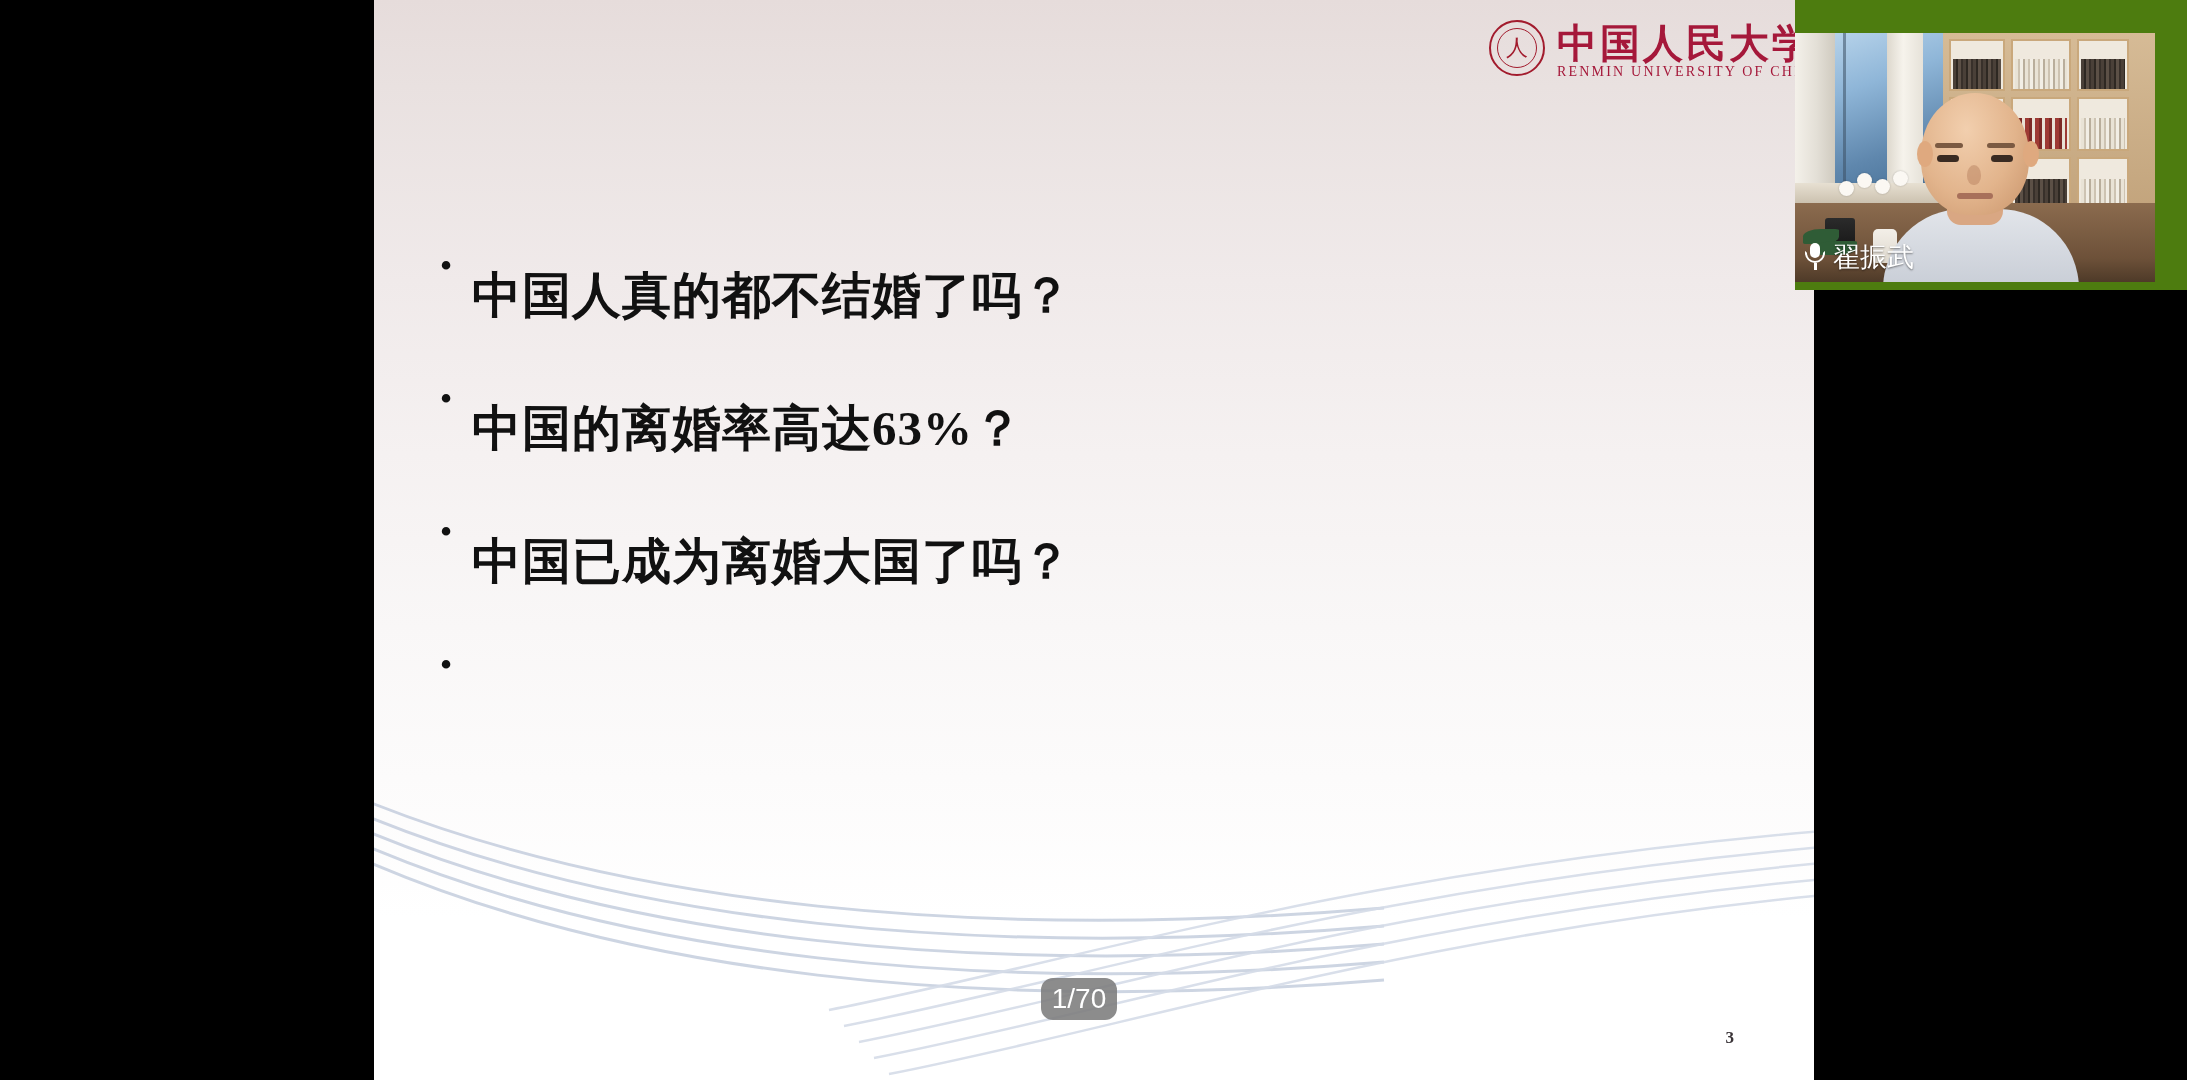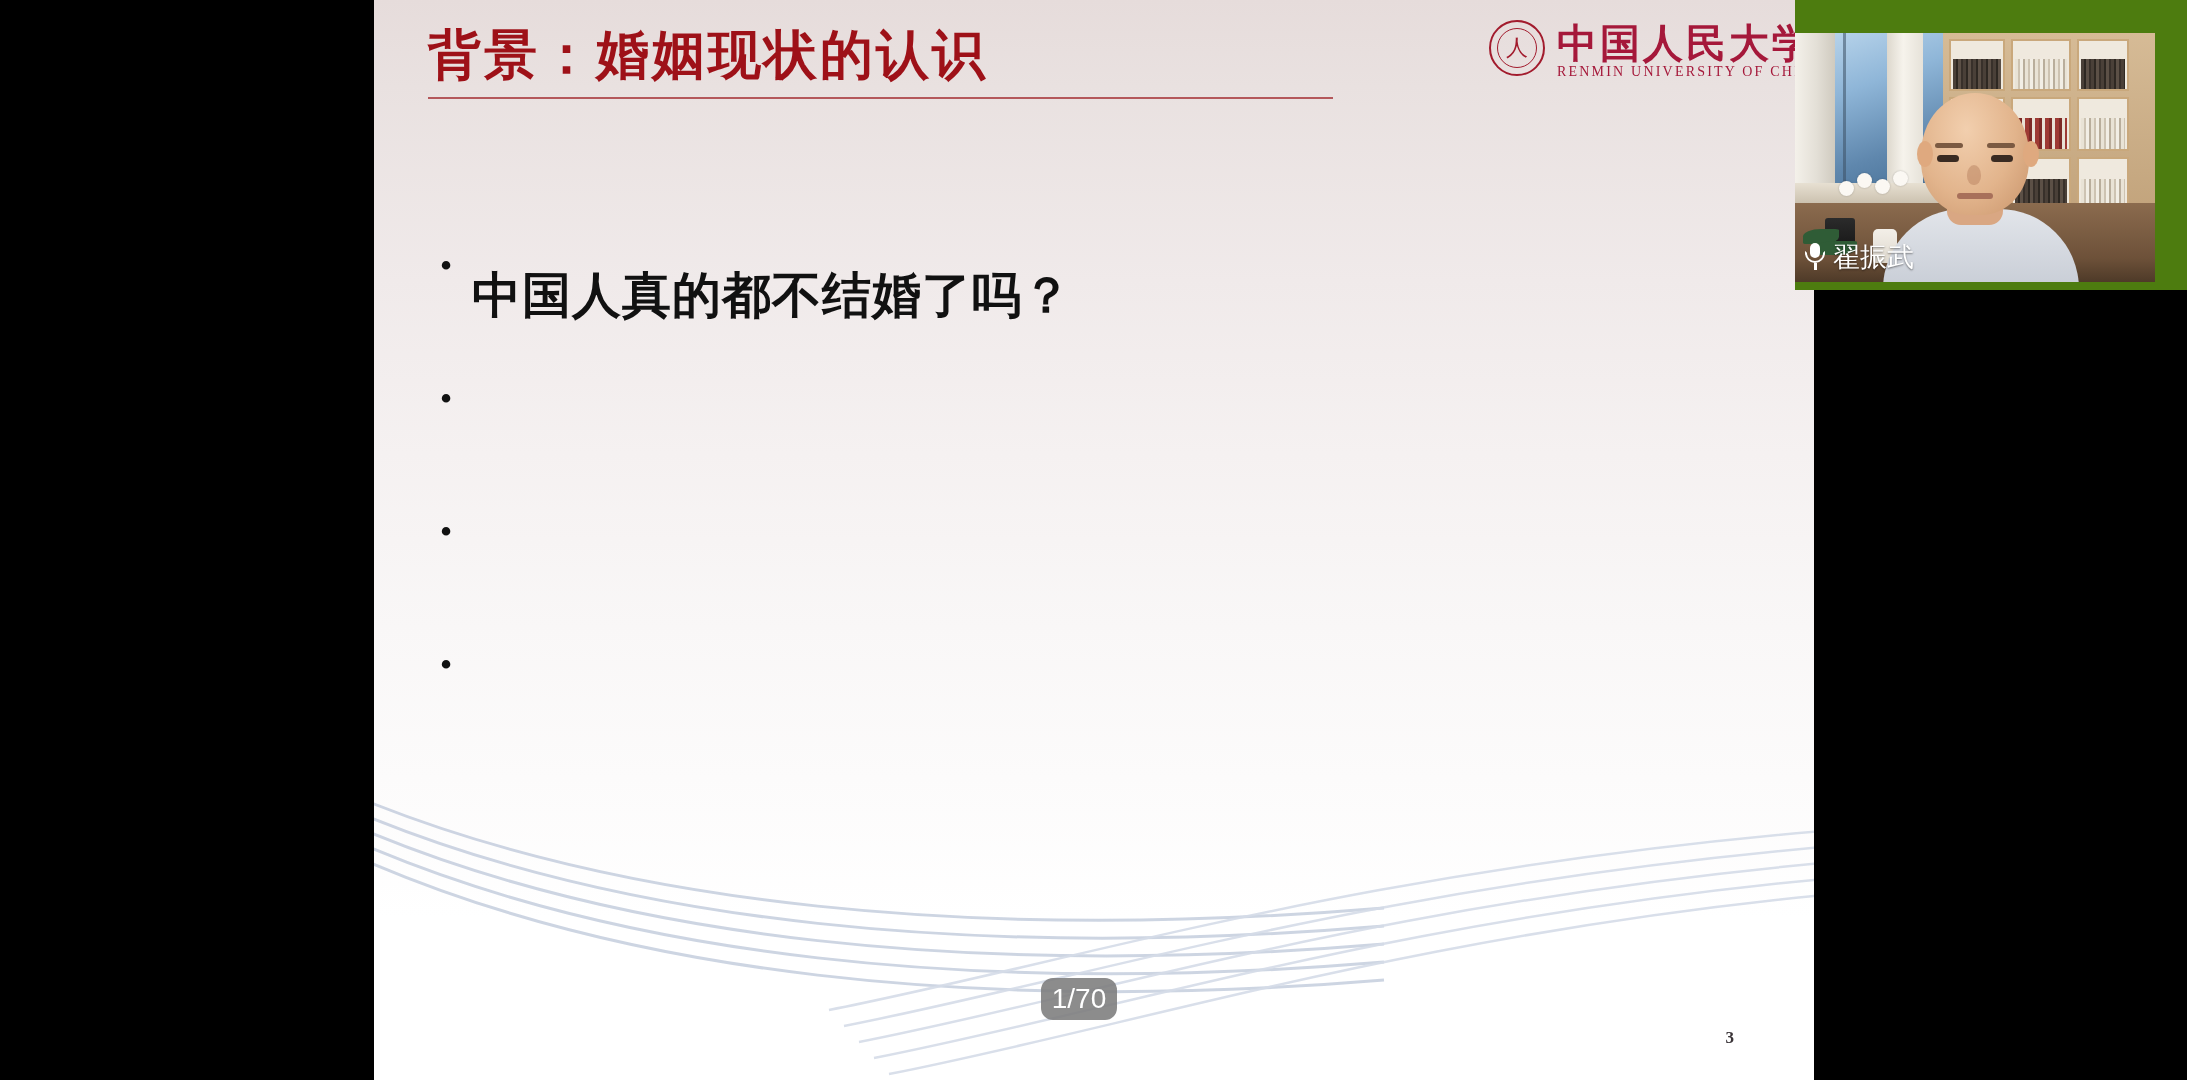--- a/index.html
+++ b/index.html
@@ -437,46 +437,44 @@
       </g>
       <g fill="none" stroke="#d5dce8" stroke-width="2.5" opacity="0.9">
         <path d="M455,1010 C 700,962 980,870 1460,830"></path>
         <path d="M470,1026 C 715,978 995,886 1460,846"></path>
         <path d="M485,1042 C 730,994 1010,902 1460,862"></path>
         <path d="M500,1058 C 745,1010 1025,918 1460,878"></path>
         <path d="M515,1074 C 760,1026 1040,934 1460,894"></path>
       </g>
     </svg>
 
-    <div id="title-block">
-      <div id="slide-title">背景：婚姻现状的认识</div>
-      <div id="title-rule"></div>
-    </div>
 
     <div id="logo">
       <div id="logo-seal">
         <span id="logo-seal-mark">人</span>
       </div>
       <div id="logo-cn">中国人民大学</div>
       <div id="logo-en">RENMIN UNIVERSITY OF CHINA</div>
     </div>
 
     <div id="bullets">
 
       <div class="bullet-row">
         <span class="bullet-dot">•</span>
         <span class="bullet-text">中国人真的都不结婚了吗？</span>
       </div>
 
       <div class="bullet-row">
         <span class="bullet-dot">•</span>
+        <span class="bullet-text">中国的离婚率高达63%？</span>
       </div>
 
       <div class="bullet-row">
         <span class="bullet-dot">•</span>
+        <span class="bullet-text">中国已成为离婚大国了吗？</span>
       </div>
 
       <div class="bullet-row">
         <span class="bullet-dot">•</span>
       </div>
 
     </div>
 
     <div id="slide-number">3</div>
   </div>

